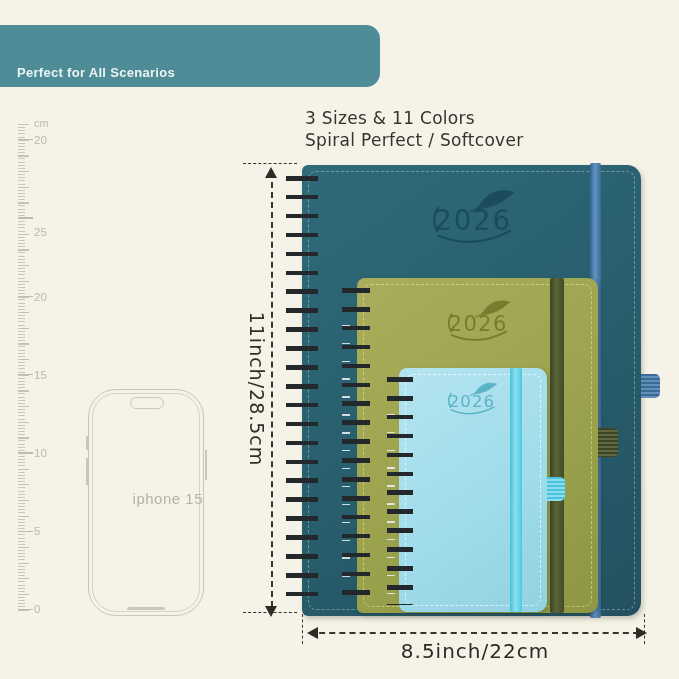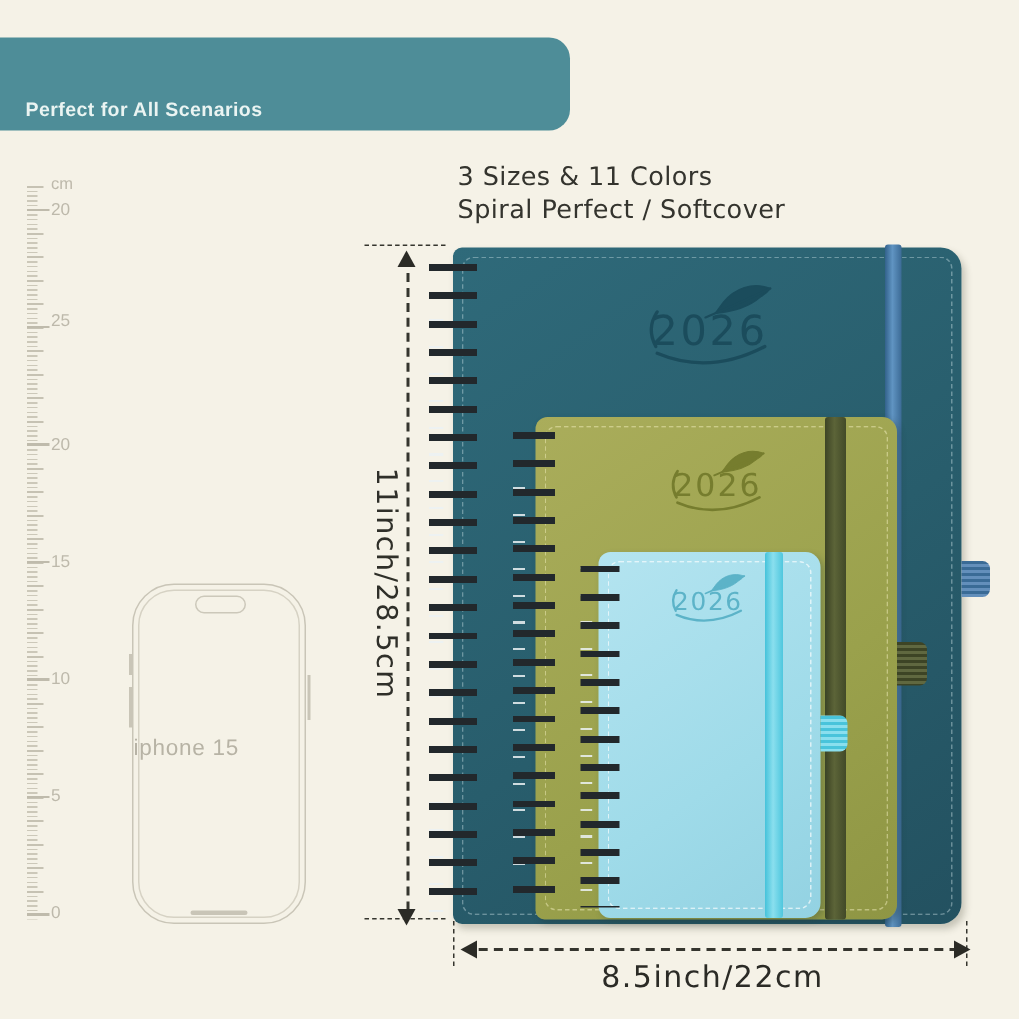--- a/index.html
+++ b/index.html
@@ -31,21 +31,21 @@
   .ruler-label{left:34px;width:24px;font-size:11.5px;color:#bdb9ab;}
   .ruler-unit{left:34px;top:117px;font-size:11px;color:#bdb9ab;}
 
   
   .phone{left:88px;top:389px;width:114px;height:225px;border:1.5px solid #c9c5b7;
     border-radius:28px;background:#f5f2e7;}
   .phone-inner{position:absolute;left:3px;top:3px;right:3px;bottom:3px;
     border:1px solid #d6d2c4;border-radius:24px;}
   .island{position:absolute;left:50%;margin-left:-16px;top:7px;width:32px;height:10px;
     border:1px solid #ccc8ba;border-radius:6px;}
-  .phone-label{position:absolute;left:0;right:0;top:100px;text-align:left;
+  .phone-label{position:absolute;left:0;right:0;top:100px;text-align:right;
     font-size:15px;color:#b7b3a5;letter-spacing:.5px;}
   .homebar{position:absolute;left:50%;margin-left:-19px;bottom:5px;width:38px;height:3px;
     background:#c9c5b7;border-radius:2px;}
   .btn{position:absolute;width:2px;background:#c9c5b7;}
   .btn.l1{left:-3.5px;top:46px;height:14px;}
   .btn.l2{left:-3.5px;top:68px;height:27px;}
   .btn.r1{right:-3.5px;top:60px;height:30px;}
 
   
   .planner{position:absolute;}
@@ -135,21 +135,21 @@
     <div>3 Sizes &amp; 11 Colors</div>
     <div>Spiral Perfect / Softcover</div>
   </div>
 
   <div>
     <div class="abs ruler-unit">cm</div>
     <div class="abs ticks-minor"></div>
     <div class="abs ticks-cm"></div>
     <div class="abs ticks-5cm"></div>
     <span class="abs ruler-label" style="top:134px">20</span>
-    <span class="abs ruler-label" style="top:208px">25</span>
+    <span class="abs ruler-label" style="top:226px">25</span>
     <span class="abs ruler-label" style="top:291px">20</span>
     <span class="abs ruler-label" style="top:369px">15</span>
     <span class="abs ruler-label" style="top:447px">10</span>
     <span class="abs ruler-label" style="top:525px">5</span>
     <span class="abs ruler-label" style="top:603px">0</span>
   </div>
 
   <div class="abs phone">
     <div class="phone-inner"></div>
     <div class="island"></div>

